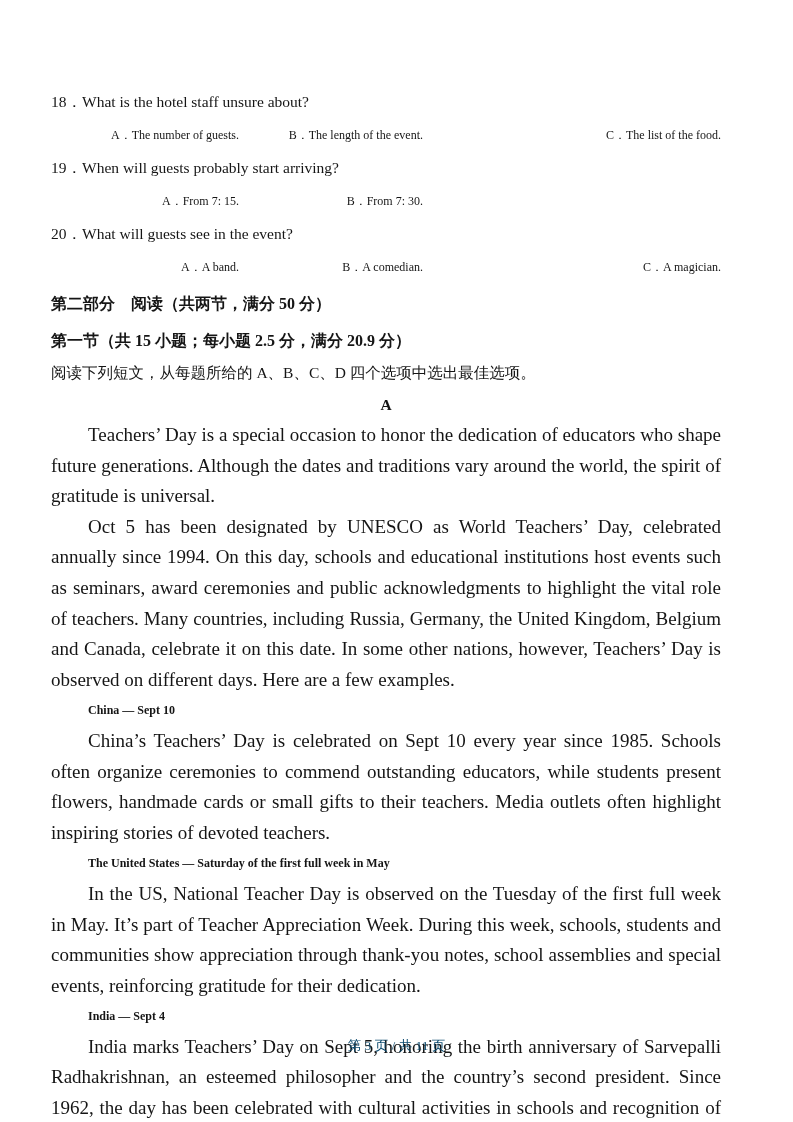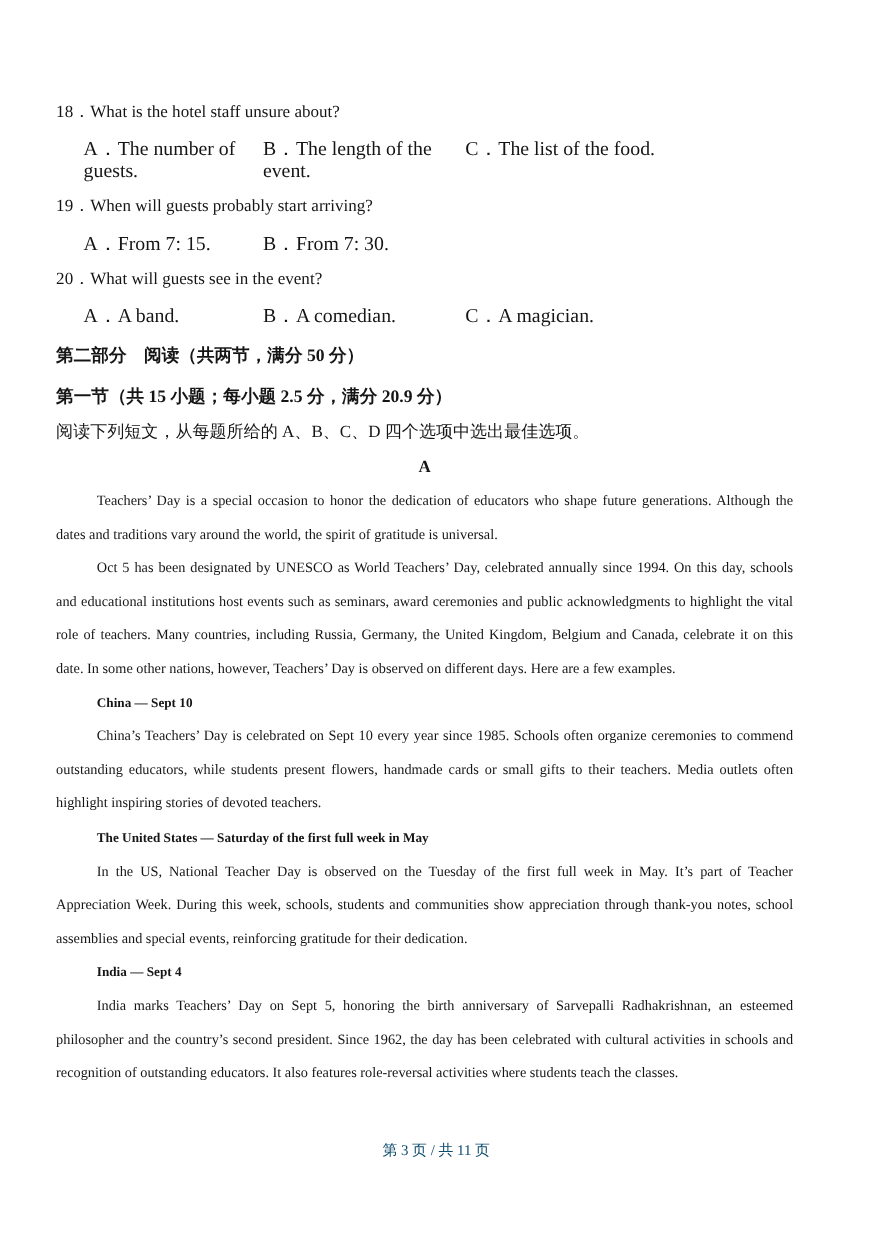--- a/index.html
+++ b/index.html
@@ -19,23 +19,24 @@
   
   .q-line {
     font-size: 15.5px;
     line-height: 20px;
     margin: 0 0 13px 0;
   }
   .q-options {
     display: grid;
     grid-template-columns: 163px 184px 1fr;
     padding-left: 25px;
-    font-size: 18px;
+    font-size: 12px;
     line-height: 20px;
     margin: 0 0 13px 0;
+    text-align: right;
   }
   
   .cn-heading {
     font-weight: bold;
     font-size: 16px;
     line-height: 20px;
     margin: 17px 0 12px 0;
   }
   .cn-instruction {
     font-size: 15.5px;
@@ -45,21 +46,21 @@
   
   .passage-title {
     text-align: center;
     font-weight: bold;
     font-size: 15.5px;
     line-height: 31px;
     margin: 0;
   }
   .passage p {
     margin: 0;
-    font-size: 13px;
+    font-size: 19px;
     line-height: 30.6px;
     text-align: justify;
     text-indent: 37px;
   }
   .passage .sub-heading {
     margin: 0;
     font-size: 12px;
     line-height: 30.6px;
     font-weight: bold;
     text-indent: 37px;

